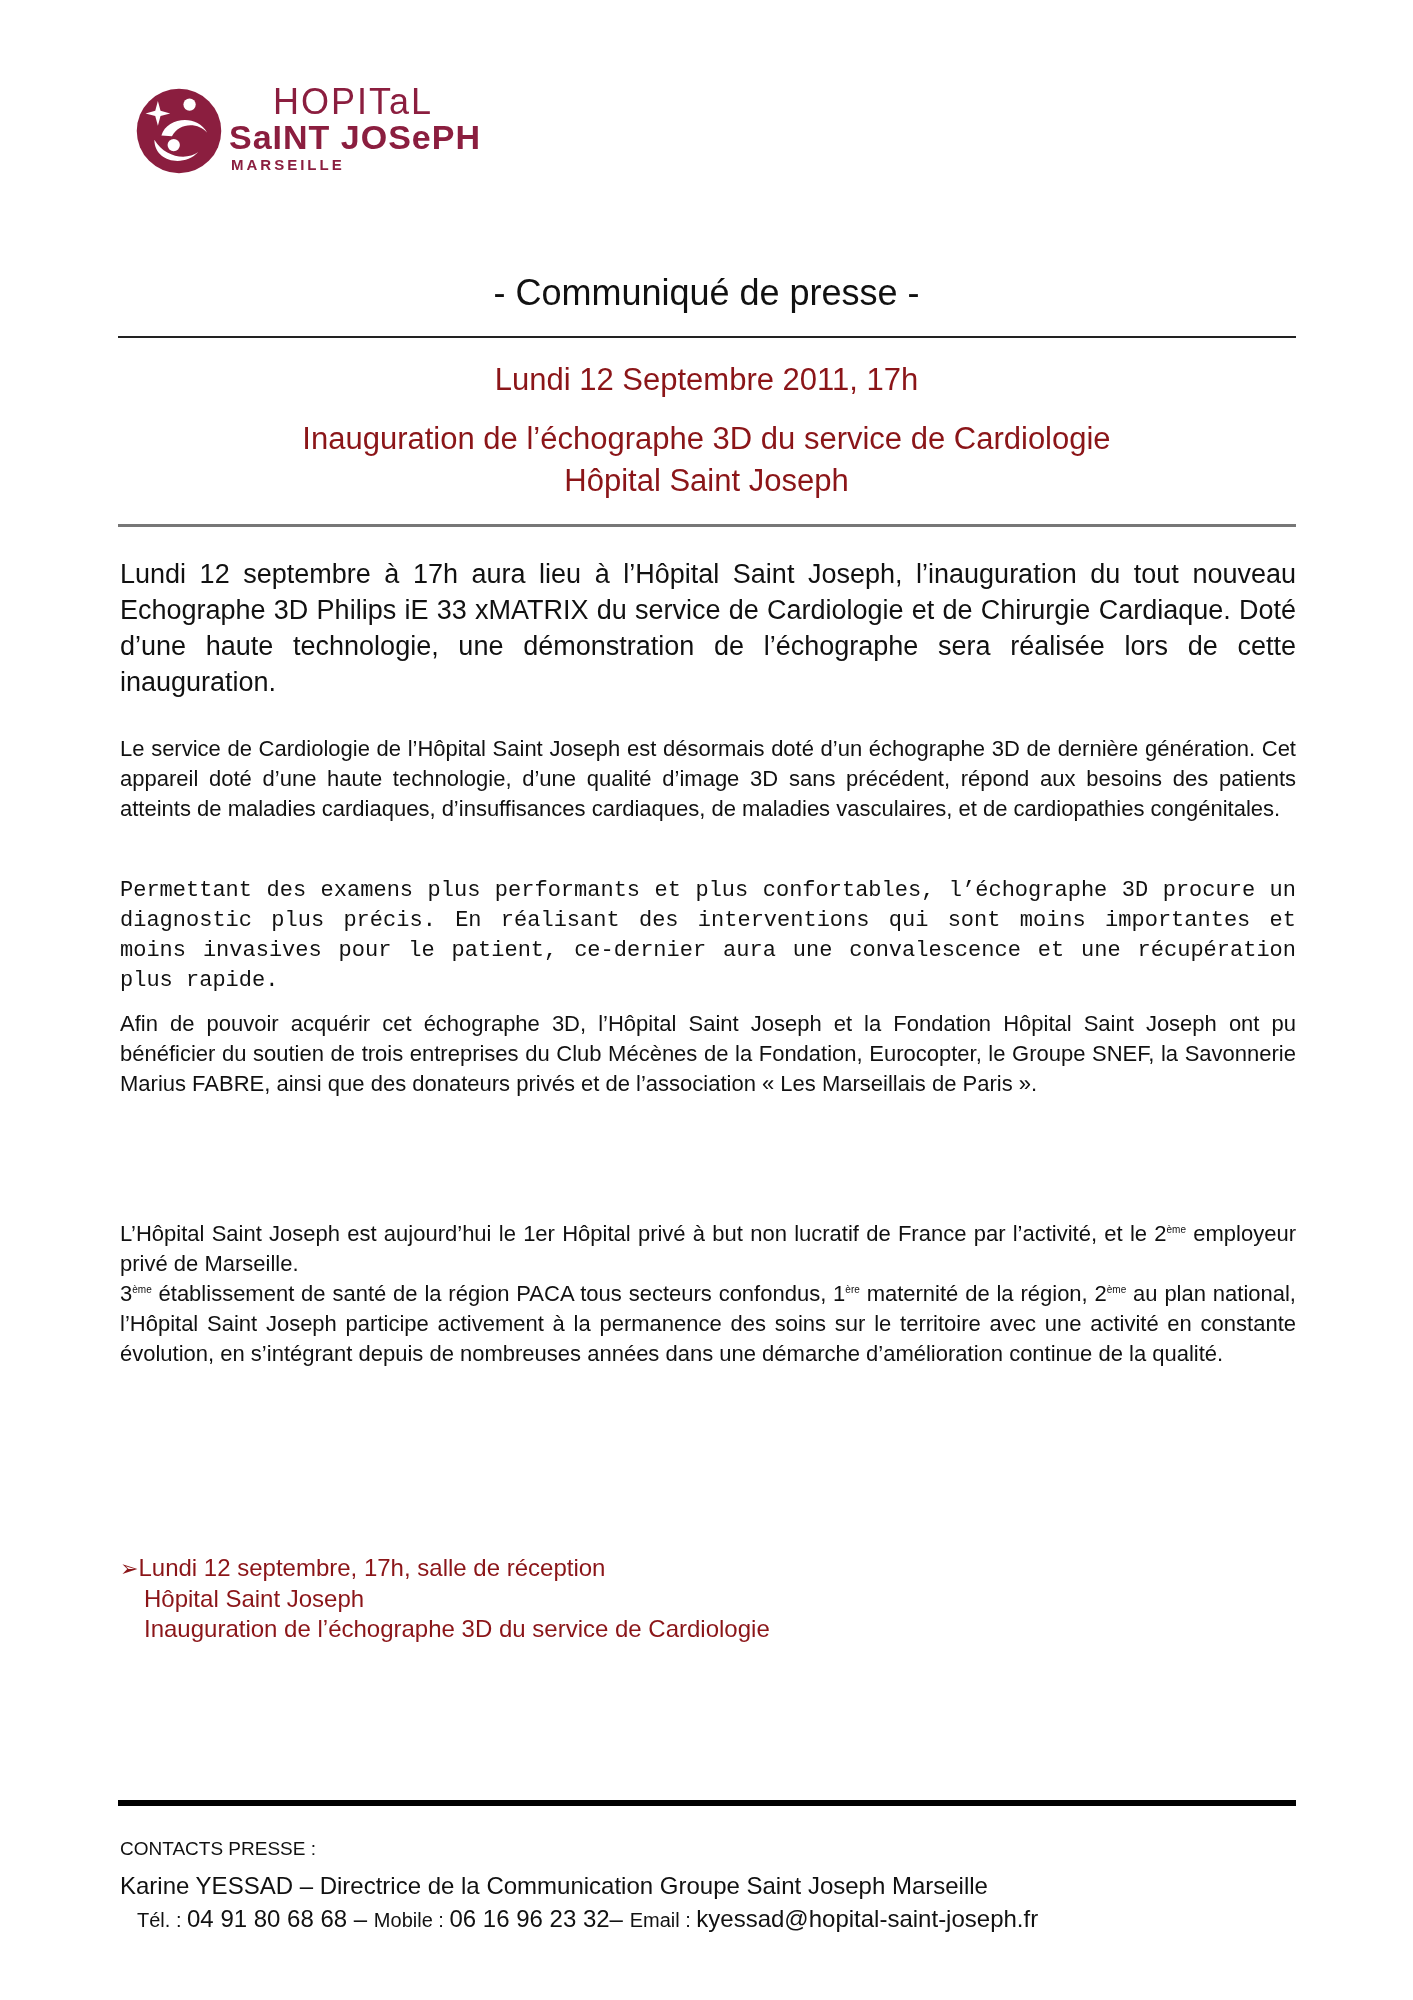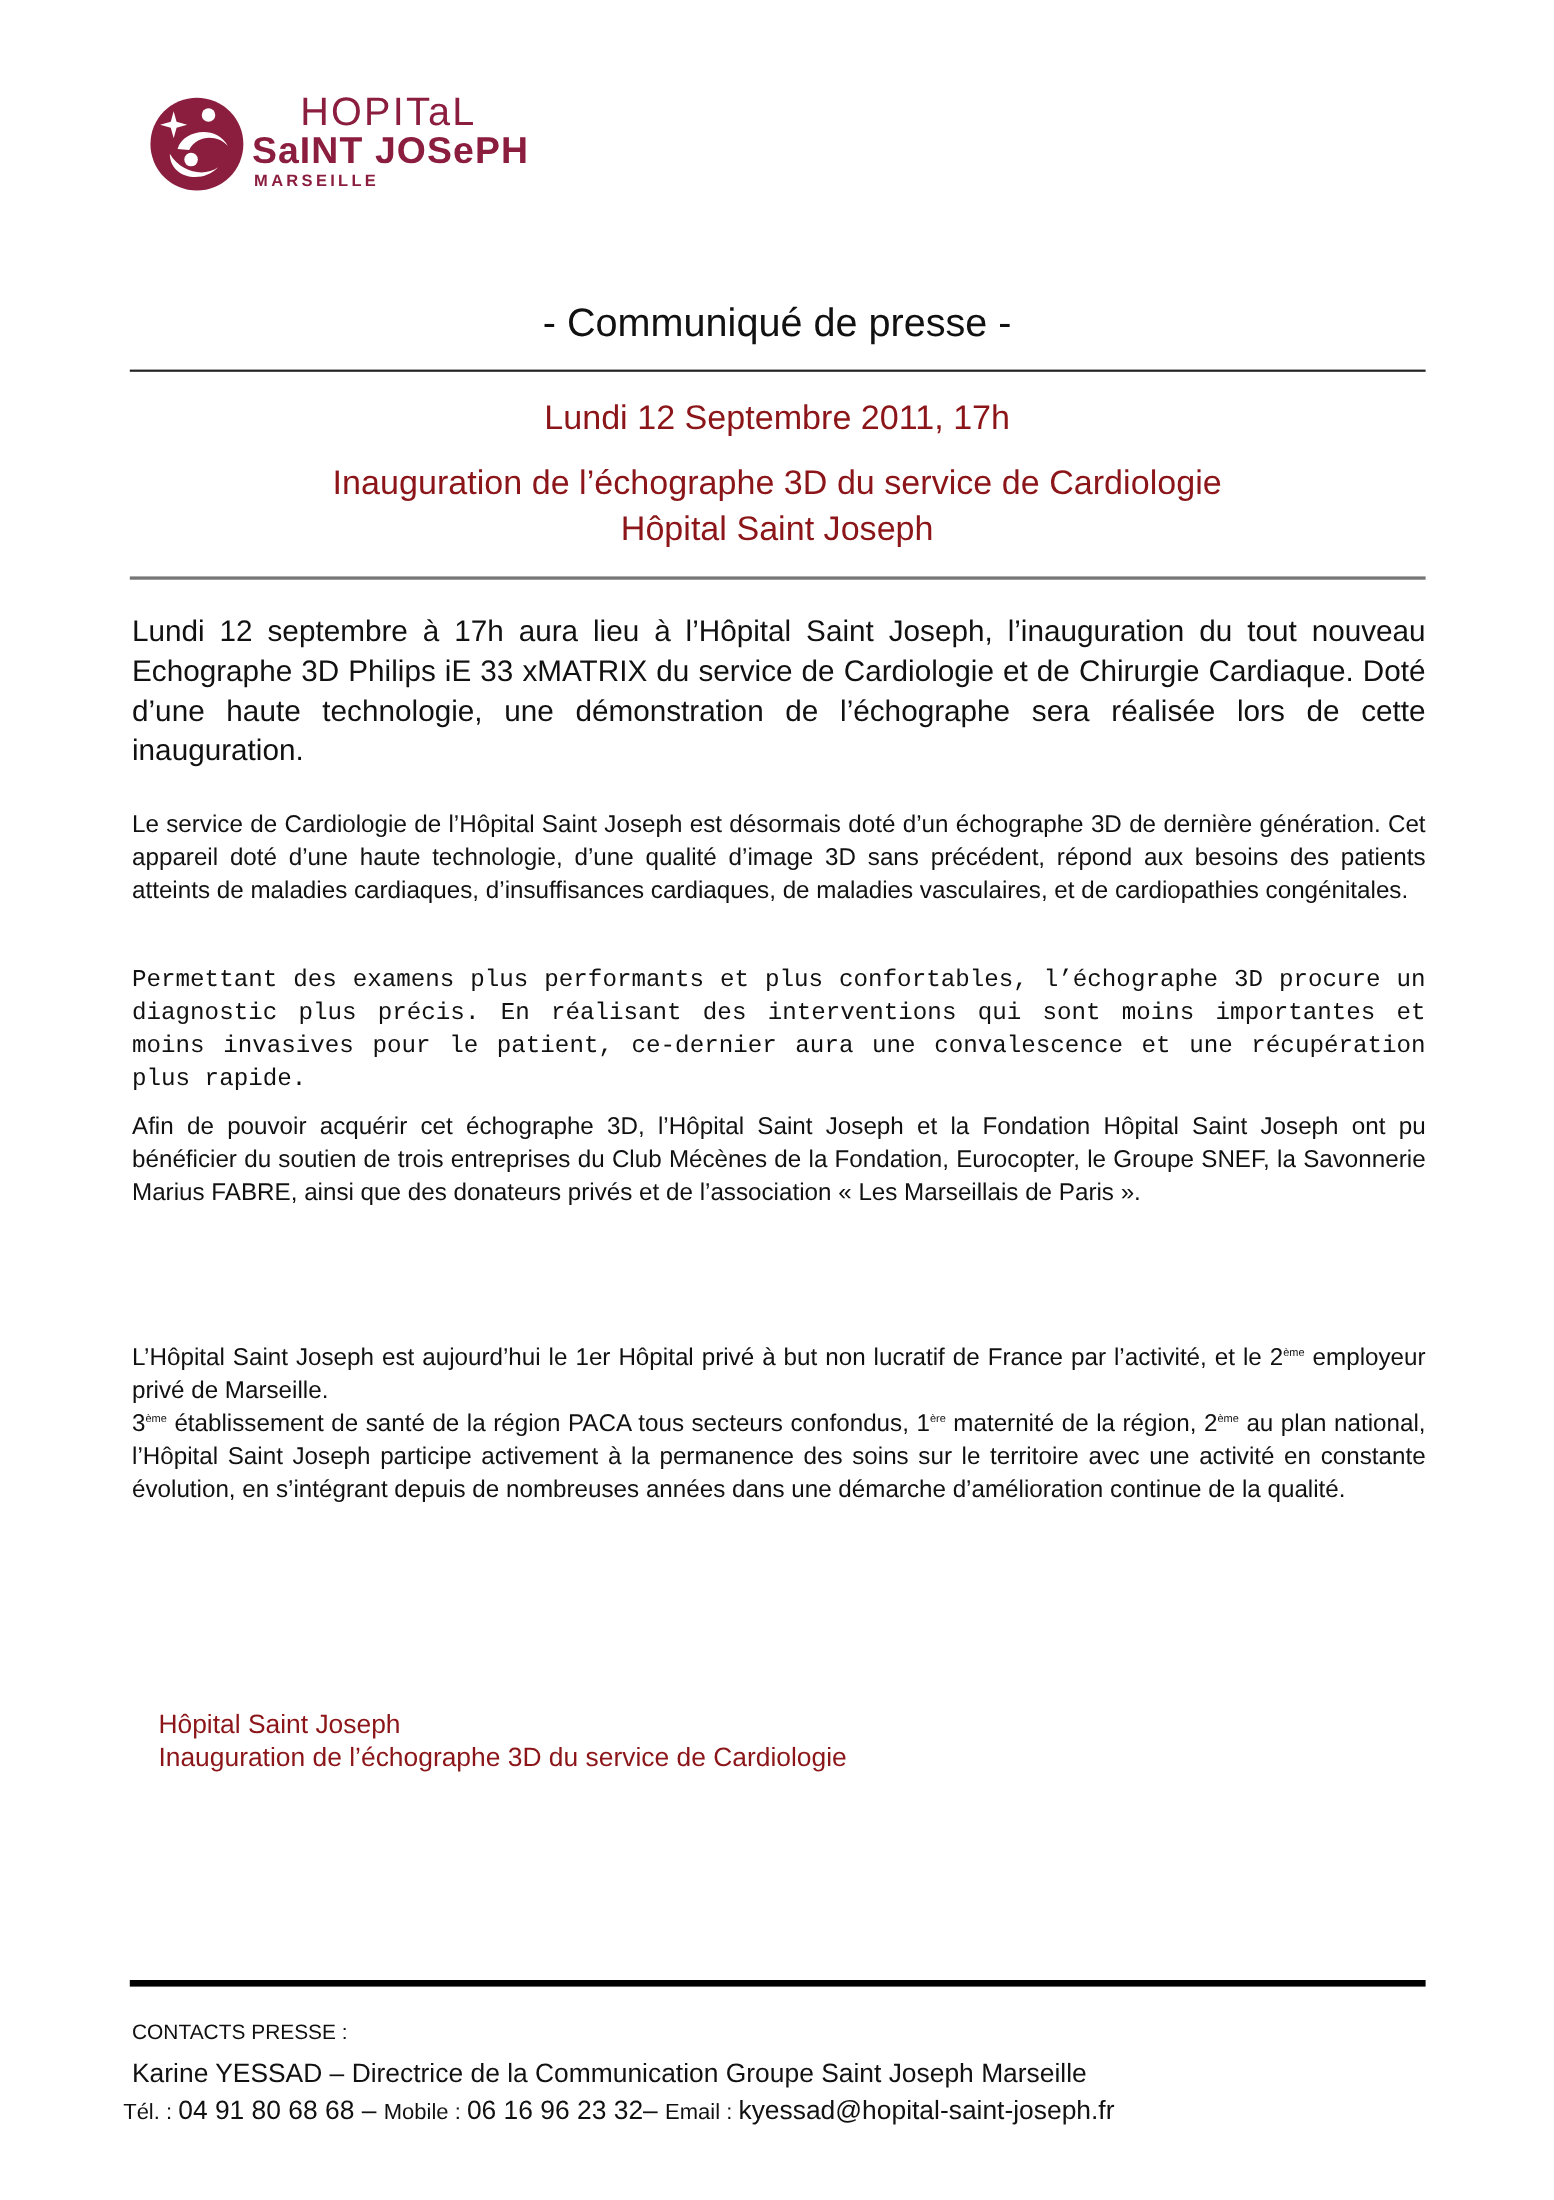--- a/index.html
+++ b/index.html
@@ -24,21 +24,21 @@
   .para { left: 120px; width: 1176px; font-size: 22px; line-height: 30px; text-align: justify; color: #111; }
   .para p { margin: 0; }
   .para sup { font-size: 10px; line-height: 0; vertical-align: super; }
 
   .event { left: 120px; top: 1553px; font-size: 24px; line-height: 30px; color: #8b1518; }
   .event .indent { padding-left: 24px; }
   .event .arrow { font-size: 22px; }
 
   .contacts-label { left: 120px; top: 1838px; font-size: 19px; color: #111; }
   .contact-name { left: 120px; top: 1872px; font-size: 24px; color: #111; }
-  .contact-line { left: 112px; top: 1905px; font-size: 24px; color: #111; }
+  .contact-line { left: 137px; top: 1905px; font-size: 24px; color: #111; }
   .contact-line .small { font-size: 20px; }
 </style>
 </head>
 <body>
 
 <div class="abs logo">
   <svg class="logo-mark" viewBox="0 0 100 100">
     <circle cx="50" cy="50" r="48" fill="#8b1e3f"></circle>
 
     <path d="M26 16 L29 27 L40 30 L29 33 L26 44 L23 33 L12 30 L23 27 Z" fill="#ffffff"></path>
@@ -79,20 +79,21 @@
 <div class="abs para" style="top:1009px;">
   <p>Afin de pouvoir acquérir cet échographe 3D, l’Hôpital Saint Joseph et la Fondation Hôpital Saint Joseph ont pu bénéficier du soutien de trois entreprises du Club Mécènes de la Fondation, Eurocopter, le Groupe SNEF, la Savonnerie Marius FABRE, ainsi que des donateurs privés et de l’association « Les Marseillais de Paris ».</p>
 </div>
 
 <div class="abs para" style="top:1219px;">
   <p><span>L’Hôpital Saint Joseph est aujourd’hui le 1er Hôpital privé à but non lucratif de France par l’activité, et le 2</span><sup>ème</sup><span> employeur privé de Marseille.</span></p>
   <p><span>3</span><sup>ème</sup><span> établissement de santé de la région PACA tous secteurs confondus, 1</span><sup>ère</sup><span> maternité de la région, 2</span><sup>ème</sup><span> au plan national, l’Hôpital Saint Joseph participe activement à la permanence des soins sur le territoire avec une activité en constante évolution, en s’intégrant depuis de nombreuses années dans une démarche d’amélioration continue de la qualité.</span></p>
 </div>
 
 <div class="abs event">
+  <div><span class="arrow">➢</span><span>Lundi 12 septembre, 17h, salle de réception</span></div>
   <div class="indent">Hôpital Saint Joseph</div>
   <div class="indent">Inauguration de l’échographe 3D du service de Cardiologie</div>
 </div>
 
 <div class="abs rule heavy" style="top:1800px;"></div>
 <div class="abs contacts-label">CONTACTS PRESSE :</div>
 <div class="abs contact-name">Karine YESSAD – Directrice de la Communication Groupe Saint Joseph Marseille</div>
 <div class="abs contact-line">
   <span class="small">Tél. : </span><span>04 91 80 68 68</span><span> – </span><span class="small">Mobile : </span><span>06 16 96 23 32</span><span>– </span><span class="small">Email : </span><span>kyessad@hopital-saint-joseph.fr</span>
 </div>

